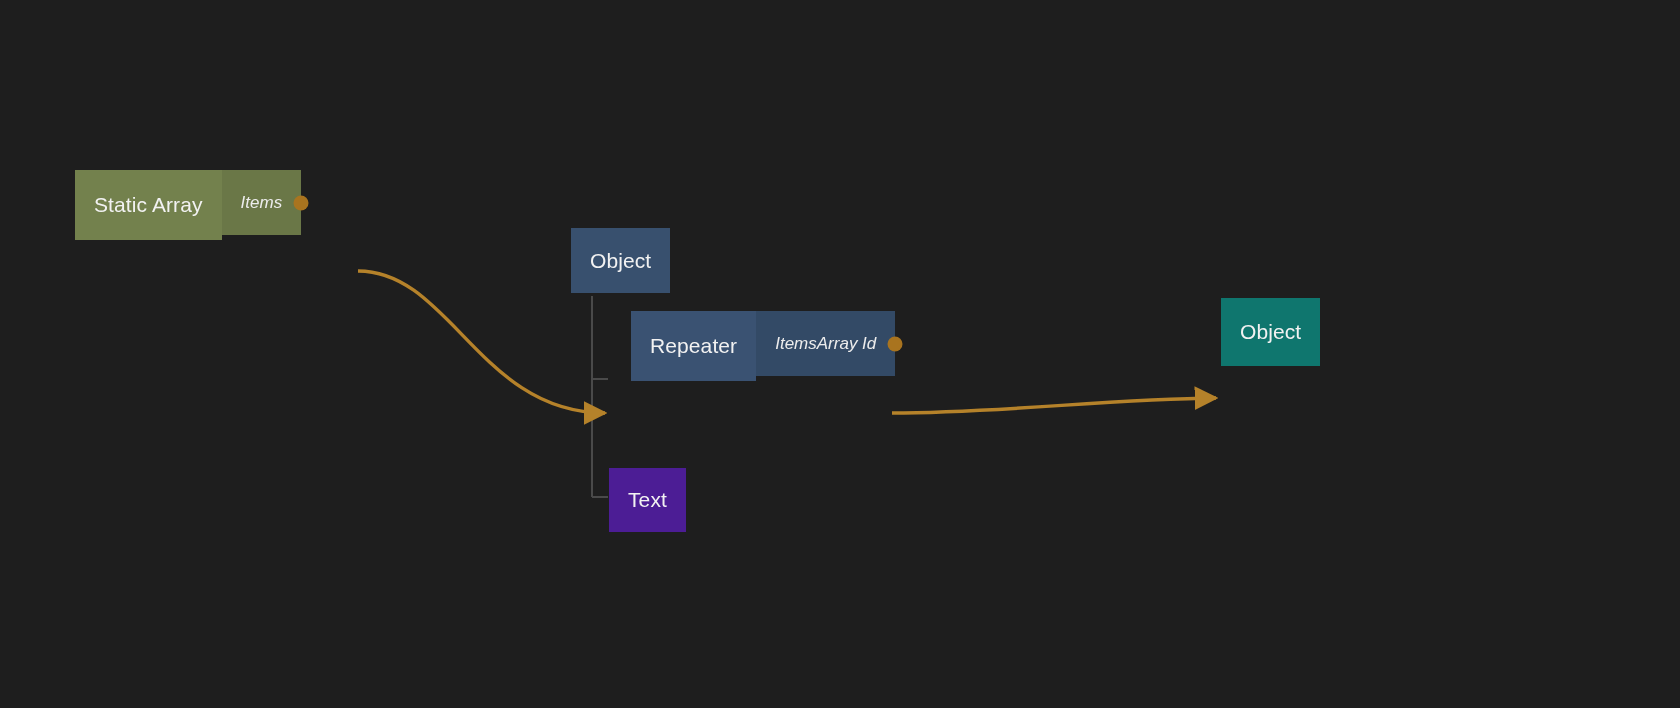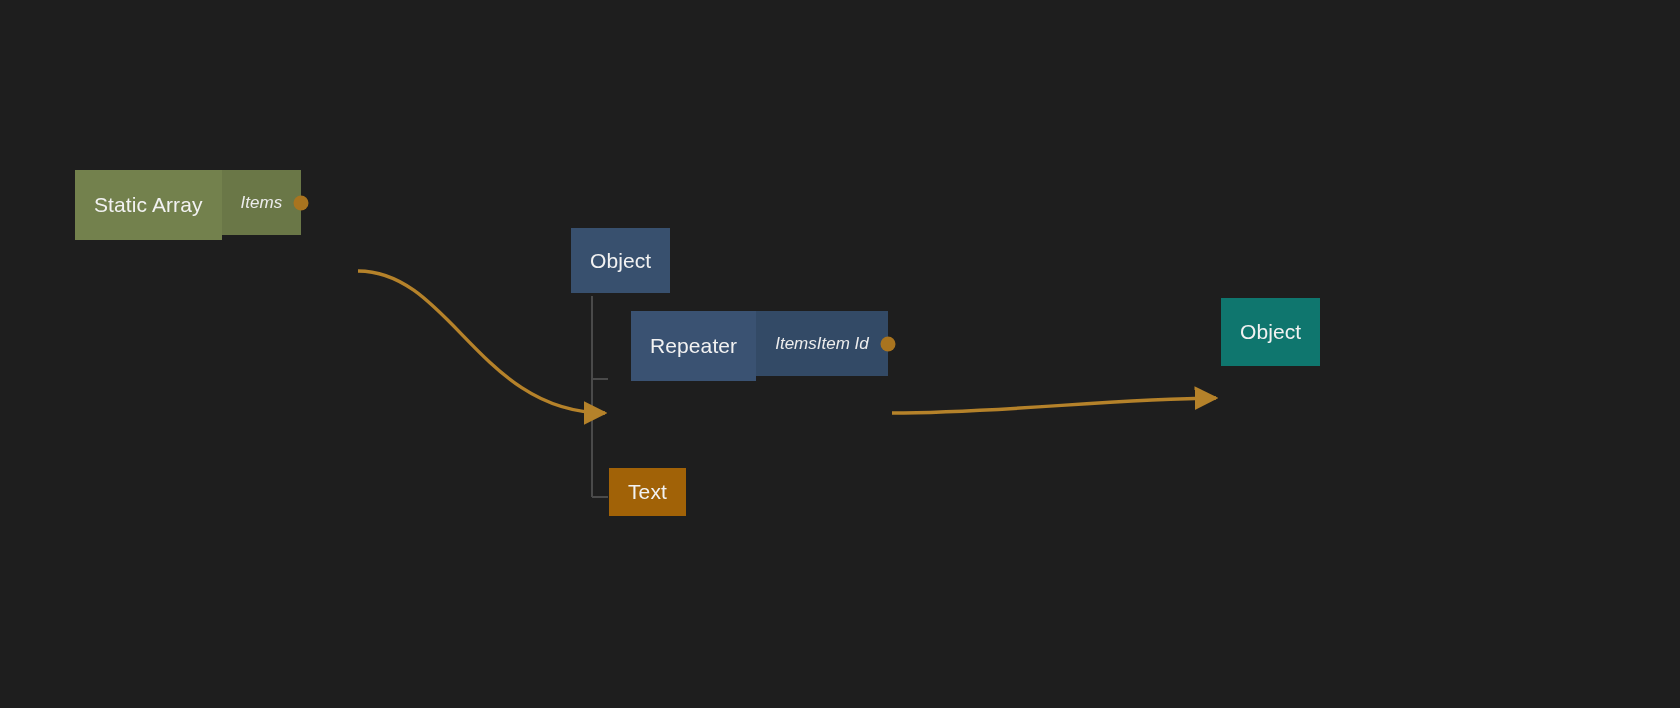--- a/index.html
+++ b/index.html
@@ -75,21 +75,21 @@
   #node-group { left: 571px; top: 228px; width: 281px; height: 65px; }
   #node-group .node-header { background: #38506e; height: 65px; }
 
   
   #node-repeater { left: 609px; top: 311px; width: 280px; height: 170px; padding-left: 22px; }
   #node-repeater .node-header { background: #3a5272; height: 70px; }
   #node-repeater .node-body   { background: #334a66; height: 65px; }
 
   
   #node-text { left: 609px; top: 468px; width: 280px; height: 64px; }
-  #node-text .node-header { background: #a16207; height: 48px; }
+  #node-text .node-header { background: #4c1d95; height: 64px; }
 
   
   #node-object { left: 1221px; top: 298px; width: 280px; height: 134px; }
   #node-object .node-header { background: #0f766e; height: 68px; }
   #node-object .node-body   { background: #6a7747; height: 66px; }
 </style>
 </head>
 <body>
 
 <div id="canvas">
@@ -124,21 +124,21 @@
 
   <div class="node" id="node-group">
     <div class="node-header">Object</div>
   </div>
 
   <div class="node" id="node-repeater">
     <div class="node-header">Repeater</div>
     <div class="node-body">
       <div class="port-row split">
         <span class="port-label">Items</span>
-        <span class="port-label">Item Id</span>
+        <span class="port-label">Array Id</span>
         <span class="port-dot"></span>
       </div>
     </div>
   </div>
 
   <div class="node" id="node-text">
     <div class="node-header">Text</div>
   </div>
 
   <div class="node" id="node-object">

